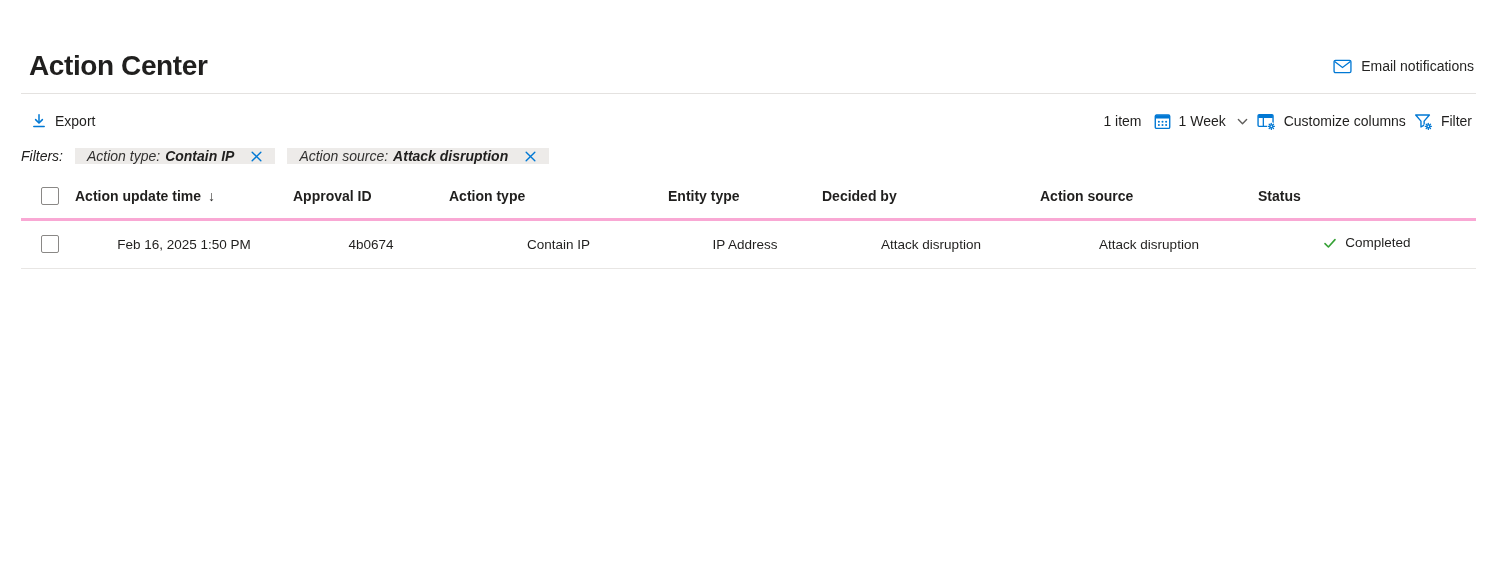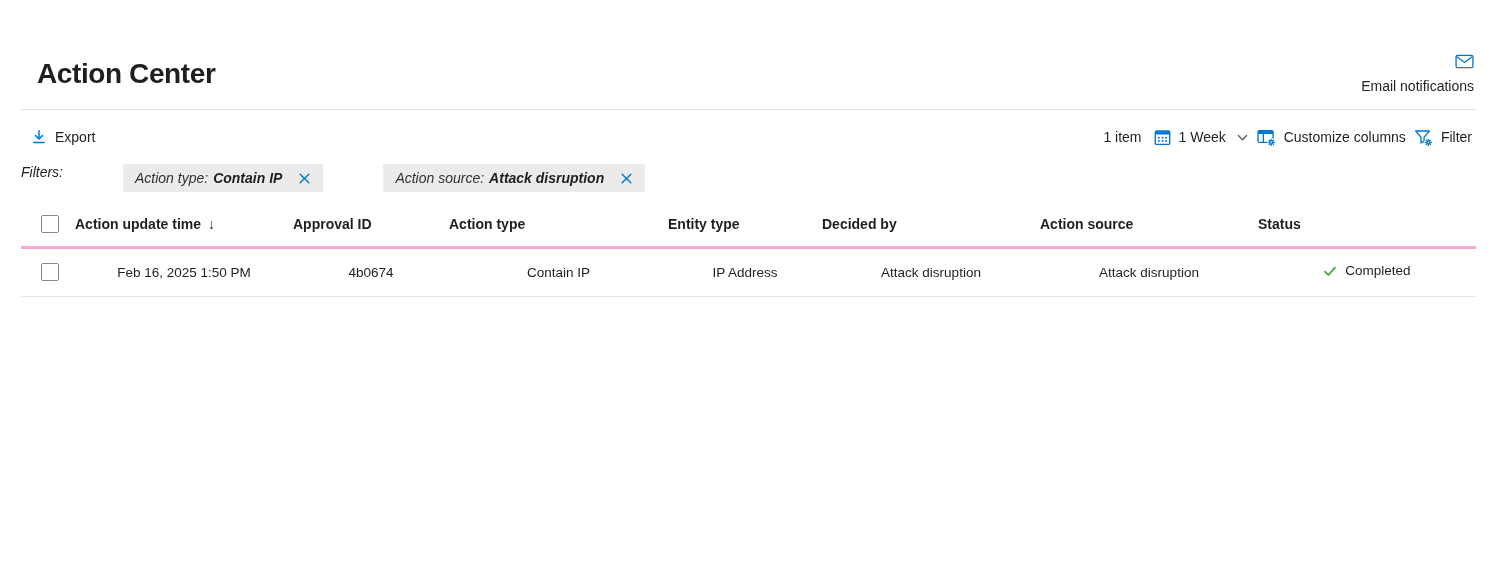--- a/index.html
+++ b/index.html
@@ -14,24 +14,24 @@
   html,body{margin:0;padding:0;}
   body{
     width:1501px;height:586px;background:#ffffff;
     font-family:"Liberation Sans", sans-serif;color:var(--text);
     overflow:hidden;
   }
   .page{padding:0 25px 0 21px;}
 
   
   .page-header{display:flex;justify-content:space-between;align-items:center;margin-top:40px;}
-  h1.page-title{font-size:28px;line-height:36px;font-weight:700;margin:16px;letter-spacing:-0.4px;}
+  h1.page-title{font-size:28px;line-height:36px;font-weight:700;margin:8px;letter-spacing:-0.4px;}
   .link-btn{
-    display:inline-flex;align-items:flex-end;gap:9px;background:none;border:none;
-    font-family:inherit;font-size:14px;color:#252423;cursor:pointer;padding:4px 2px;flex-direction:column;
+    display:inline-flex;align-items:center;gap:9px;background:none;border:none;
+    font-family:inherit;font-size:14px;color:#252423;cursor:pointer;padding:4px 2px;
   }
   .accent-icon{color:var(--accent);display:inline-flex;align-items:center;}
   .muted-icon{color:#605e5c;display:inline-flex;align-items:center;}
   .success-icon{color:var(--success);display:inline-flex;align-items:center;}
 
   
   .tabs{display:flex;gap:30px;margin:16px 0 0 12px;}
   .tab{
     position:relative;font-size:15px;color:var(--text-soft);cursor:pointer;
     padding:4px 1px 12px;background:none;border:none;font-family:inherit;
@@ -51,22 +51,22 @@
   }
   .toolbar-left{display:flex;align-items:center;margin-left:6px;}
   .toolbar-right{display:flex;align-items:center;}
   .item-count{font-size:14px;color:var(--text);margin-right:8px;}
   .chevron{margin-left:2px;}
 
   
   .filters-row{display:flex;align-items:flex-start;gap:12px;margin:0 0 11px;font-style:italic;}
   .filters-label{font-size:14px;color:var(--text);}
   .chip{
-    display:inline-flex;align-items:center;height:28px;background:var(--chip-bg);
-    padding:0 12px;font-size:14px;color:var(--text-soft);gap:5px;margin-left:48px;
+    display:inline-flex;align-items:center;height:16px;background:var(--chip-bg);
+    padding:0 12px;font-size:14px;color:var(--text-soft);gap:5px;
   }
   .chip-value{font-weight:700;color:var(--text);}
   .chip-close{
     display:inline-flex;align-items:center;background:none;border:none;
     padding:0;margin-left:11px;cursor:pointer;
   }
 
   
   table.grid{width:100%;border-collapse:collapse;table-layout:fixed;}
   .grid th{

